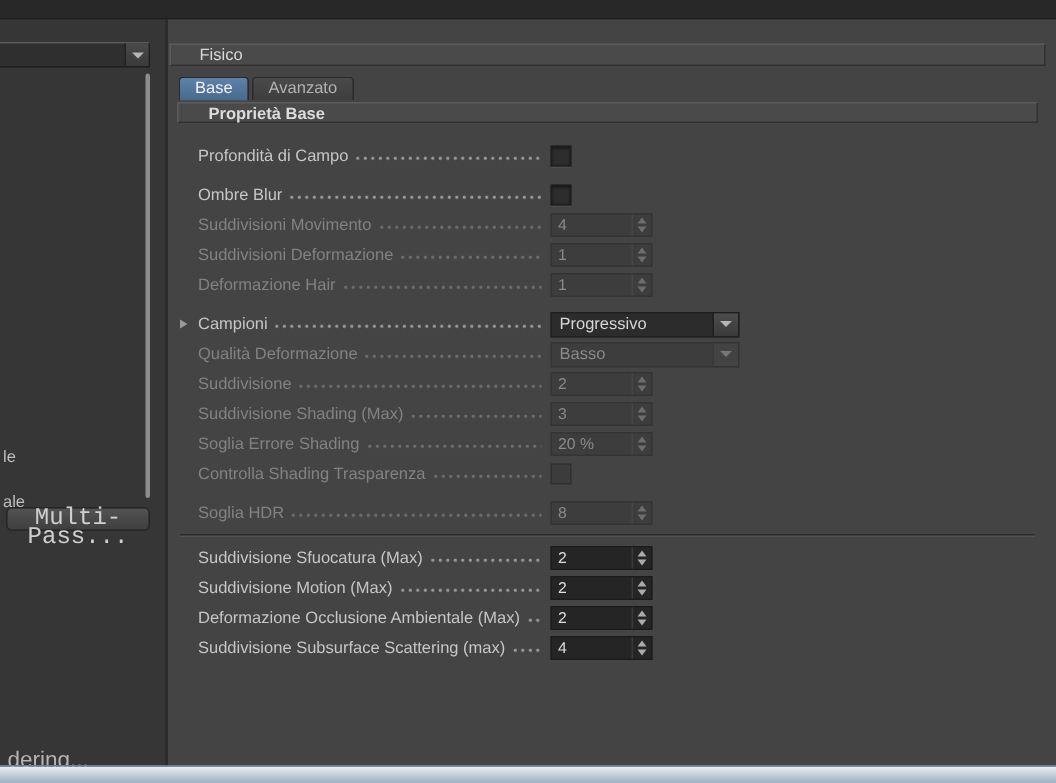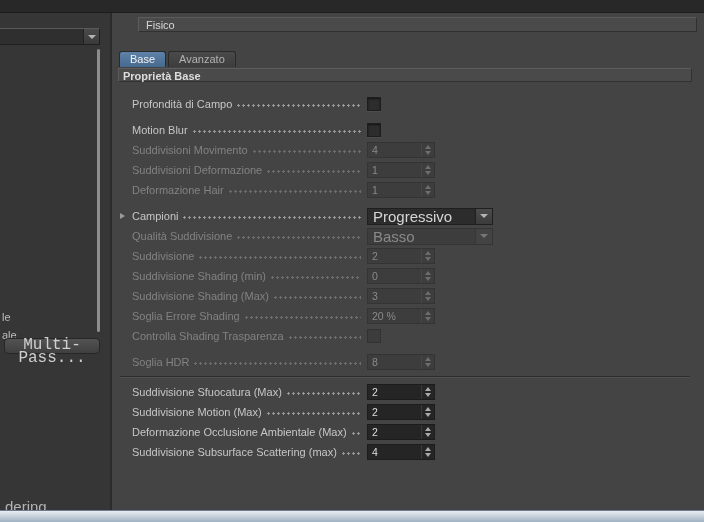--- a/index.html
+++ b/index.html
@@ -22,40 +22,40 @@
   .combo { position:absolute; top:15px; left:-12px; width:112px; height:17px;
     background:#2f2f2f; border:1px solid #1f1f1f; border-top-color:#5a5a5a; box-sizing:border-box; }
   .combo-btn { position:absolute; right:0; top:0; width:15px; height:15px;
     background:linear-gradient(#4a4a4a,#3a3a3a); border-left:1px solid #222;
     display:flex; align-items:center; justify-content:center; }
   .tri { width:0; height:0; border-left:4px solid transparent; border-right:4px solid transparent;
     border-top:4px solid #b5b5b5; }
   .sthumb { position:absolute; top:36px; left:97px; width:3px; height:283px;
     background:#8d8d8d; border-radius:2px; }
   .frag { position:absolute; left:2px; color:#bdbdbd; white-space:nowrap; }
-  .f1 { top:298px; }
+  .f1 { top:286px; }
   .f2 { top:316px; }
   .mp { position:absolute; top:325px; left:4px; width:96px; height:16px;
     background:linear-gradient(#535353,#3f3f3f); border:1px solid #262626; border-radius:4px;
     color:#cfcfcf; font-family:Liberation Mono, monospace; font-size:16px; line-height:13px; padding:0; }
   .botfrag { position:absolute; left:5px; top:498px; color:#b3b3b3; font-size:15px; }
 
   
   .main { position:absolute; top:13px; left:112px; right:0; bottom:11px; background:#444444; }
-  .fisico { position:absolute; top:4px; left:1px; right:7px; height:15px; line-height:15px;
+  .fisico { position:absolute; top:16px; left:1px; right:7px; height:15px; line-height:15px;
     background:#4a4a4a; border:1px solid; border-color:#5c5c5c #313131 #313131 #5c5c5c;
-    padding-left:7px; color:#d8d8d8; box-sizing:border-box;margin-left:25px; }
+    padding-left:19px; color:#d8d8d8; box-sizing:border-box; }
   .tabs { position:absolute; top:38px; left:7px; height:16px; display:flex; }
   .tab { height:15px; line-height:15px; padding:0 10px; margin-right:2px;
     border:1px solid #2a2a2a; border-bottom:none; border-radius:3px 3px 0 0;
     background:linear-gradient(#4a4a4a,#3d3d3d); color:#b2b2b2; }
   .tab.active { background:linear-gradient(#5e82a8,#46698e); color:#f2f2f2; }
   .group { position:absolute; top:55px; left:6px; right:12px; height:14px; line-height:14px;
     background:#4a4a4a; border:1px solid; border-color:#5c5c5c #313131 #313131 #5c5c5c;
-    padding-left:4px; font-weight:bold; color:#dcdcdc; box-sizing:border-box; }
+    padding-left:20px; font-weight:bold; color:#dcdcdc; box-sizing:border-box; }
 
   .rows { position:absolute; top:81px; left:6px; right:12px; }
   .row { display:flex; align-items:center; height:20px; padding-left:14px; position:relative; }
   .labwrap { display:flex; align-items:center; width:235px; min-width:0; flex:none; }
   .lab { white-space:nowrap; }
   .row { color:#c6c6c6; }
   .row.dis { color:#828282; }
   .leader { flex:1; min-width:0; height:3px; margin:3px 6px 0 5px;
     background-image:radial-gradient(circle at 1.5px 1.5px, rgba(165,165,165,.85) 1px, transparent 1.3px);
     background-size:5px 3px; background-repeat:repeat-x; }
@@ -82,21 +82,21 @@
   .tdn { width:0; height:0; border-left:3px solid transparent; border-right:3px solid transparent;
     border-top:4px solid #ababab; }
   .row.dis .spin { background:#3d3d3d; border-color:#343434; }
   .row.dis .sval { color:#8a8a8a; }
   .row.dis .sarr { border-left-color:#474747; }
   .row.dis .tup { border-bottom-color:#6d6d6d; }
   .row.dis .tdn { border-top-color:#6d6d6d; }
 
   .dd { width:124px; height:15px; flex:none; display:flex; align-items:center;
     background:#2c2c2c; border:1px solid #1f1f1f; }
-  .ddlab { flex:1; padding-left:5px; font-size:15px; color:#d6d6d6; white-space:nowrap; overflow:hidden; }
+  .ddlab { flex:1; padding-left:5px; font-size:11px; color:#d6d6d6; white-space:nowrap; overflow:hidden; }
   .ddbtn { width:16px; height:15px; background:linear-gradient(#4c4c4c,#3b3b3b);
     border-left:1px solid #1f1f1f; display:flex; align-items:center; justify-content:center; }
   .row.dis .dd { background:#3d3d3d; border-color:#343434; }
   .row.dis .ddlab { color:#8a8a8a; }
   .row.dis .ddbtn { background:#434343; border-left-color:#383838; }
   .row.dis .ddbtn .tri { border-top-color:#777; }
 </style>
 </head>
 <body>
 
@@ -131,21 +131,21 @@
           <span class="lab">Profondità di Campo</span>
           <span class="leader"></span>
         </span>
       <span class="cb"></span>
     </div>
 
     <div class="spacer"></div>
 
     <div class="row">
       <span class="labwrap">
-          <span class="lab">Motion Blur</span>
+          <span class="lab">Ombre Blur</span>
           <span class="leader"></span>
         </span>
       <span class="cb"></span>
     </div>
 
     <div class="row dis">
       <span class="labwrap">
           <span class="lab">Suddivisioni Movimento</span>
           <span class="leader"></span>
         </span>
@@ -197,21 +197,21 @@
       <span class="dd">
         <span class="ddlab">Progressivo</span>
         <span class="ddbtn">
             <i class="tri"></i>
           </span>
       </span>
     </div>
 
     <div class="row dis">
       <span class="labwrap">
-          <span class="lab">Qualità Suddivisione</span>
+          <span class="lab">Qualità Deformazione</span>
           <span class="leader"></span>
         </span>
       <span class="dd">
         <span class="ddlab">Basso</span>
         <span class="ddbtn">
             <i class="tri"></i>
           </span>
       </span>
     </div>
 
@@ -222,33 +222,20 @@
         </span>
       <span class="spin">
         <span class="sval">2</span>
         <span class="sarr">
             <i class="tup"></i>
             <i class="tdn"></i>
           </span>
       </span>
     </div>
 
-    <div class="row dis">
-      <span class="labwrap">
-          <span class="lab">Suddivisione Shading (min)</span>
-          <span class="leader"></span>
-        </span>
-      <span class="spin">
-        <span class="sval">0</span>
-        <span class="sarr">
-            <i class="tup"></i>
-            <i class="tdn"></i>
-          </span>
-      </span>
-    </div>
 
     <div class="row dis">
       <span class="labwrap">
           <span class="lab">Suddivisione Shading (Max)</span>
           <span class="leader"></span>
         </span>
       <span class="spin">
         <span class="sval">3</span>
         <span class="sarr">
             <i class="tup"></i>

